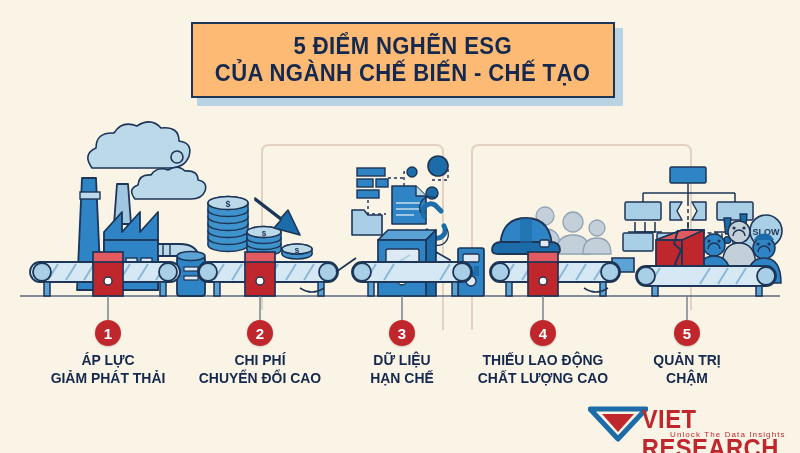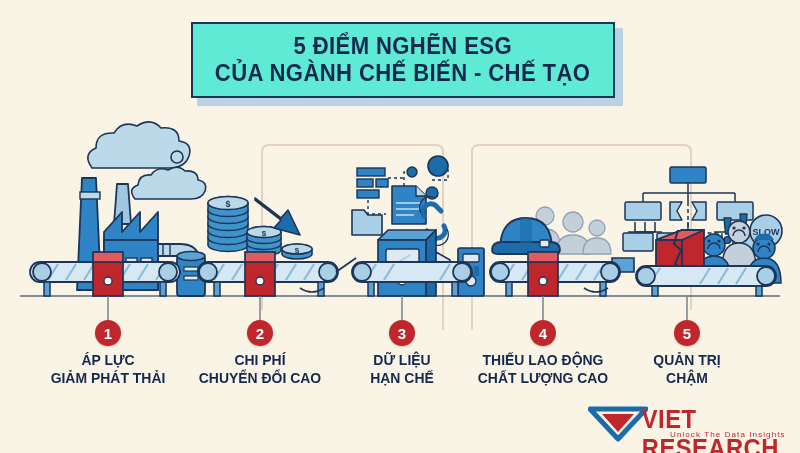--- a/index.html
+++ b/index.html
@@ -13,21 +13,21 @@
   .stage{position:absolute;left:0;top:0;width:800px;height:453px;}
   svg.layer{position:absolute;left:0;top:0;width:800px;height:453px;display:block;}
 
   
   .title-shadow{
     position:absolute;left:197px;top:28px;width:426px;height:78px;
     background:#b9d2e4;border-radius:1px;
   }
   .title-box{
     position:absolute;left:191px;top:22px;width:424px;height:76px;
-    background:#5eead4;border:2px solid #1d3557;
+    background:#fdba74;border:2px solid #1d3557;
     display:flex;flex-direction:column;align-items:center;justify-content:center;
     box-sizing:border-box;
   }
   .title-line{
     color:#15294e;font-weight:bold;letter-spacing:.4px;
     font-size:23px;line-height:27px;white-space:nowrap;
     transform:scaleX(.96);
   }
 
   

